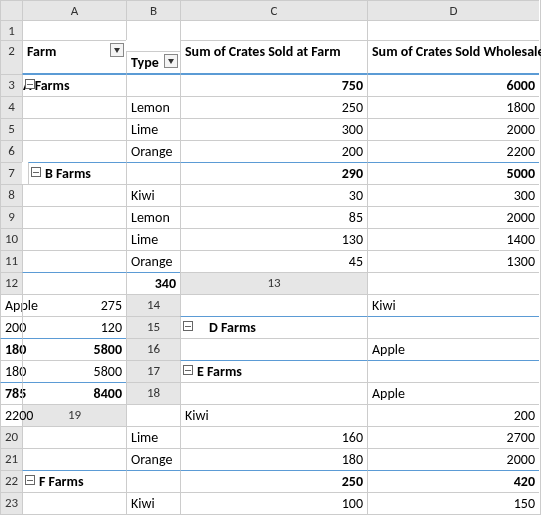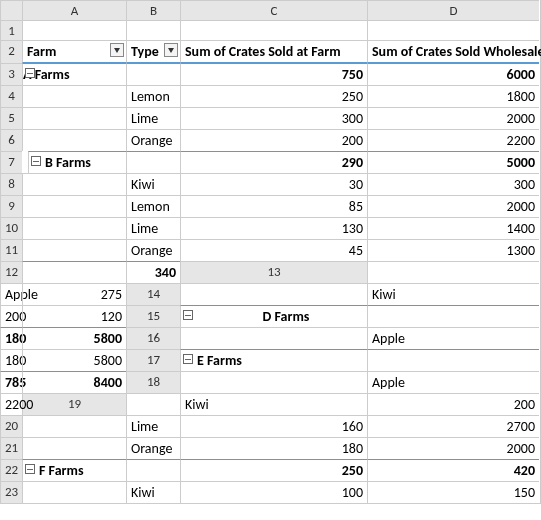--- a/index.html
+++ b/index.html
@@ -93,21 +93,21 @@
     <div class="col-head">B</div>
     <div class="col-head">C</div>
     <div class="col-head">D</div>
     <div class="row-head">1</div>
     <div class="cell c-a"></div>
     <div class="cell c-b"></div>
     <div class="cell c-c"></div>
     <div class="cell c-d"></div>
     <div class="row-head">2</div>
     <div class="cell c-a filterable bold" style="border-bottom: 1px solid rgb(91, 155, 213);"><span>Farm</span><div class="filter-btn"></div></div>
-    <div class="cell c-b filterable bold" style="border-bottom: 1px solid rgb(91, 155, 213);"><span>Type</span><div class="filter-btn"></div></div>
+    <div class="cell c-b filterable bold" style="border-bottom: 1px solid rgb(91, 155, 213); margin-top: 11px;"><span>Type</span><div class="filter-btn"></div></div>
     <div class="cell c-c bold" style="text-align: left; border-bottom: 1px solid rgb(91, 155, 213);">Sum of Crates Sold at Farm</div>
     <div class="cell c-d bold" style="text-align: left; border-bottom: 1px solid rgb(91, 155, 213);">Sum of Crates Sold Wholesale</div>
     <div class="row-head">3</div>
     <div class="cell c-a" style="font-weight: bold; border-top: 1px solid rgb(91, 155, 213); position: relative; padding-left: 0;"><div class="collapse-btn"></div><span>A Farms</span></div>
     <div class="cell c-b" style="border-top: 1px solid rgb(91, 155, 213);"></div>
     <div class="cell c-c bold" style="border-top: 1px solid rgb(91, 155, 213);">750</div>
     <div class="cell c-d bold" style="border-top: 1px solid rgb(91, 155, 213);">6000</div>
     <div class="row-head">4</div>
     <div class="cell c-a"></div>
     <div class="cell c-b">Lemon</div>
@@ -154,21 +154,21 @@
     <div class="row-head">13</div>
     <div class="cell c-a"></div>
     <div class="cell c-b">Apple</div>
     <div class="cell c-c">275</div>
     <div class="row-head">14</div>
     <div class="cell c-a"></div>
     <div class="cell c-b">Kiwi</div>
     <div class="cell c-c">200</div>
     <div class="cell c-d">120</div>
     <div class="row-head">15</div>
-    <div class="cell c-a" style="font-weight: bold; border-top: 1px solid rgb(91, 155, 213); position: relative; padding-left: 28px; text-align: center;"><div class="collapse-btn"></div><span>D Farms</span></div>
+    <div class="cell c-a" style="font-weight: bold; border-top: 1px solid rgb(91, 155, 213); position: relative; padding-left: 28px;"><div class="collapse-btn"></div><span>D Farms</span></div>
     <div class="cell c-b" style="border-top: 1px solid rgb(91, 155, 213);"></div>
     <div class="cell c-c bold" style="border-top: 1px solid rgb(91, 155, 213);">180</div>
     <div class="cell c-d bold" style="border-top: 1px solid rgb(91, 155, 213);">5800</div>
     <div class="row-head">16</div>
     <div class="cell c-a"></div>
     <div class="cell c-b">Apple</div>
     <div class="cell c-c">180</div>
     <div class="cell c-d">5800</div>
     <div class="row-head">17</div>
     <div class="cell c-a" style="font-weight: bold; border-top: 1px solid rgb(91, 155, 213); position: relative; padding-left: 16px;"><div class="collapse-btn"></div><span>E Farms</span></div>

